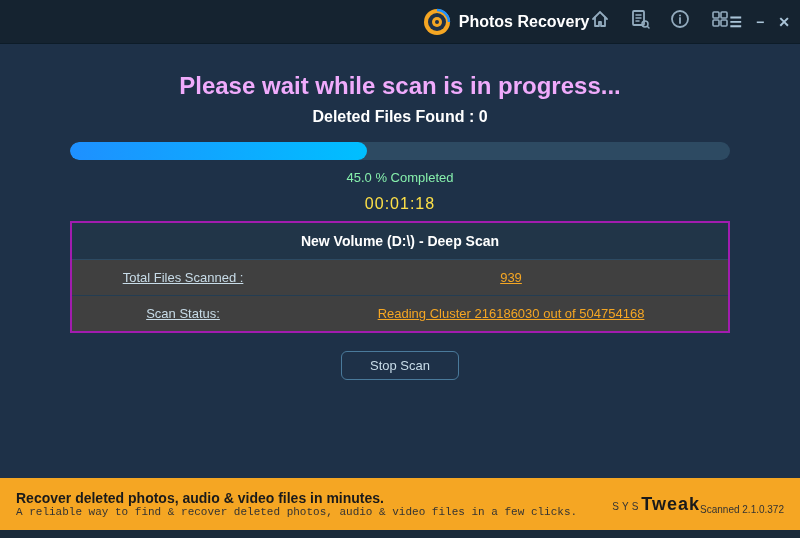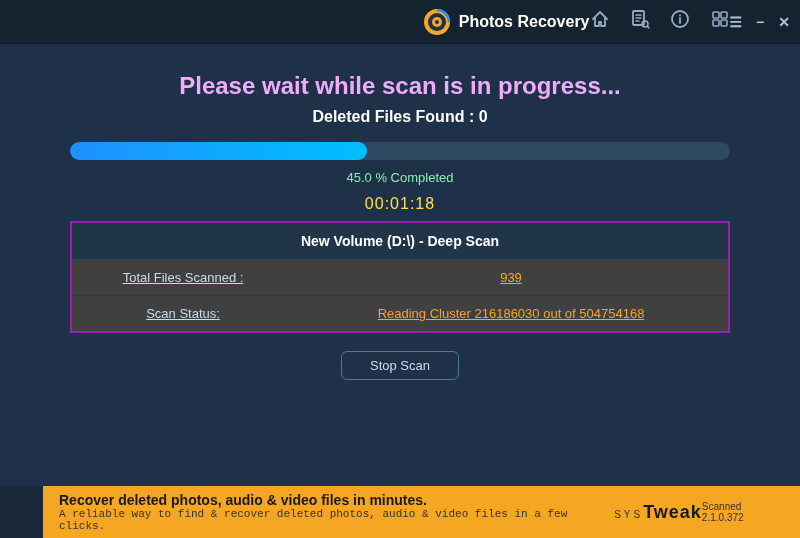--- a/index.html
+++ b/index.html
@@ -161,24 +161,23 @@
 
     
     .footer {
       background: #f5a623;
       height: 52px;
       display: flex;
       align-items: center;
       justify-content: space-between;
       padding: 0 16px 0 16px;
       position: absolute;
-      bottom: 0;
+      bottom: 8px;
       left: 0;
       right: 0;
-      margin-left: 43px;
     }
     .footer-left {
       display: flex;
       flex-direction: column;
     }
     .footer-promo-main {
       font-size: 14px;
       font-weight: 700;
       color: #1a1a1a;
     }

